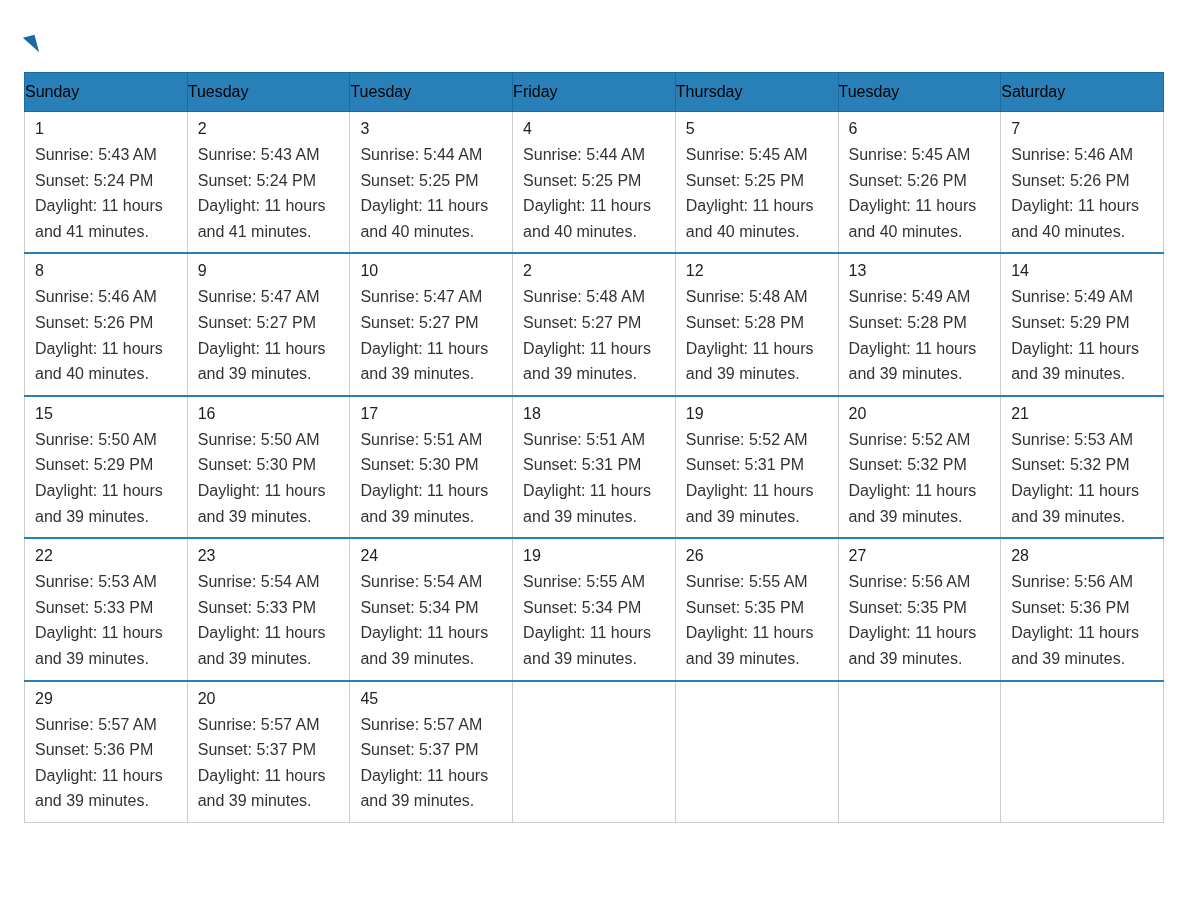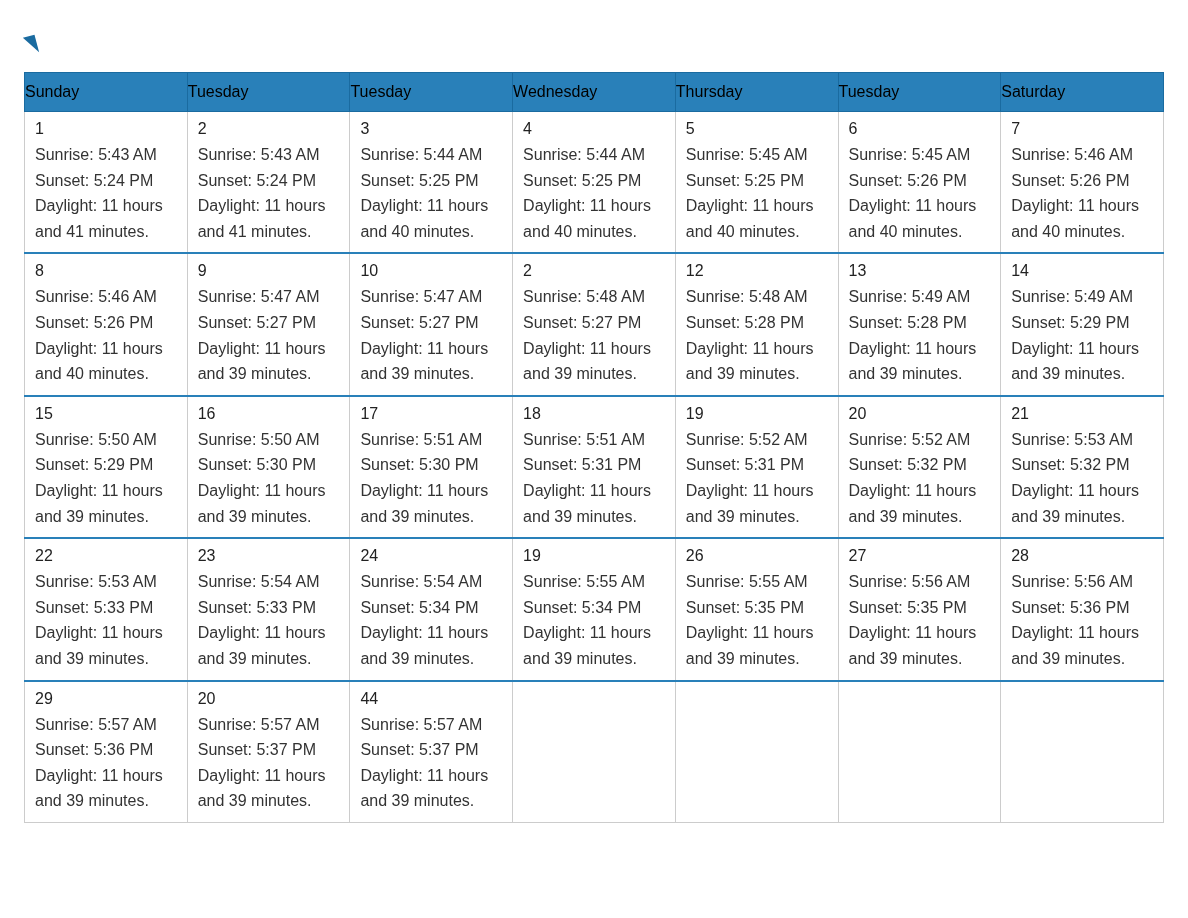--- a/index.html
+++ b/index.html
@@ -121,21 +121,21 @@
     <div class="location-title"></div>
   </div>
 </div>
 
 <table class="calendar">
   <thead>
     <tr>
     <th>Sunday</th>
         <th>Tuesday</th>
         <th>Tuesday</th>
-        <th>Wednesday</th>
+        <th>Friday</th>
         <th>Thursday</th>
         <th>Tuesday</th>
         <th>Saturday</th>
       </tr>
   </thead>
   <tbody id="calendar-body">
   <tr>
         <td>
         <span class="day-num">1</span>
         <div class="day-info">
@@ -378,21 +378,21 @@
       </td>
         <td>
         <span class="day-num">20</span>
         <div class="day-info">
           Sunrise: 5:57 AM<br>
           Sunset: 5:37 PM<br>
           Daylight: 11 hours and 39 minutes.
         </div>
       </td>
         <td>
-        <span class="day-num">44</span>
+        <span class="day-num">45</span>
         <div class="day-info">
           Sunrise: 5:57 AM<br>
           Sunset: 5:37 PM<br>
           Daylight: 11 hours and 39 minutes.
         </div>
       </td>
         <td class="empty-cell"></td>
         <td class="empty-cell"></td>
         <td class="empty-cell"></td>
         <td class="empty-cell"></td>

